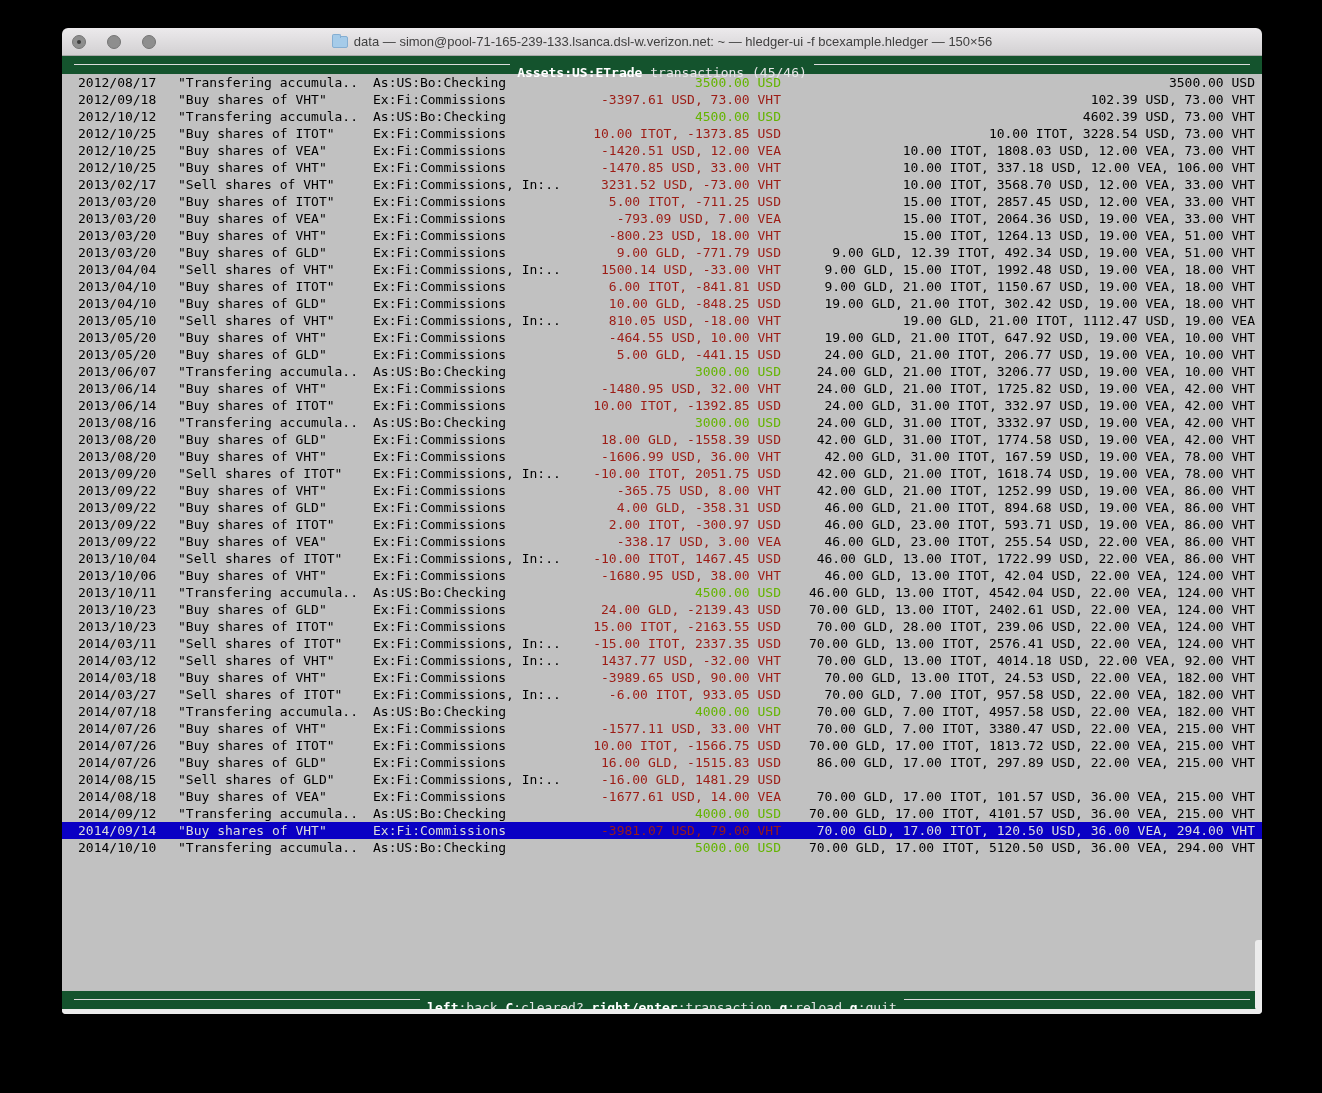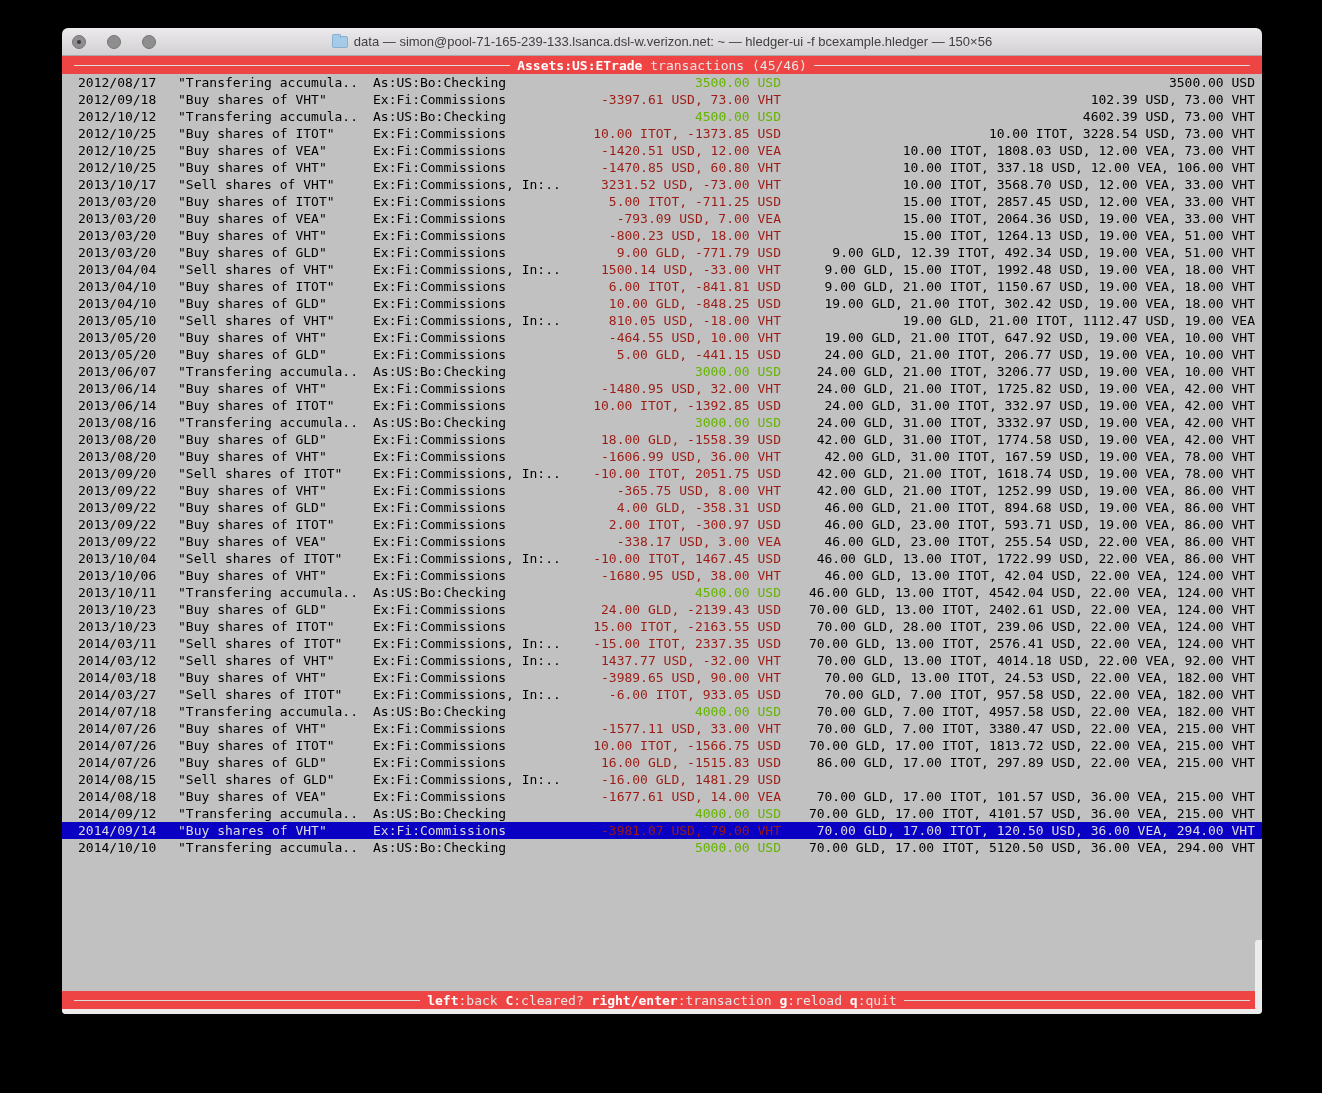--- a/index.html
+++ b/index.html
@@ -25,22 +25,22 @@
                 border:1px solid #84aed2; border-radius:2px; position:relative; }
   .foldericon::before { content:""; position:absolute; left:-1px; top:-3px;
                 width:7px; height:3px; background:#a5cbe9;
                 border:1px solid #84aed2; border-bottom:none;
                 border-radius:2px 2px 0 0; }
 
   
   .terminal { position:absolute; left:0; top:28px; right:0; bottom:0;
               background:#c1c1c1; color:#000; font-size:13px; line-height:17px;
               display:flex; flex-direction:column; }
-  .bar { background:#ef4444; height:18px; flex:0 0 18px; display:flex;
-         align-items:center; padding:8px 5px; white-space:pre; color:#e6e6e6; }
+  .bar { background:#14532d; height:18px; flex:0 0 18px; display:flex;
+         padding:8px 5px; white-space:pre; color:#e6e6e6; }
   .bar .hline { flex:1 1 auto; height:0; border-top:1px solid #dcdcdc; margin:0 7px; }
   .bar .bold { font-weight:bold; color:#fff; }
 
   .rows { flex:0 0 auto; }
   .row { display:grid; grid-template-columns:100px 195px 210px 198px 1fr;
          height:17px; line-height:17px; padding:0 7px 0 16px; white-space:pre; overflow:hidden; }
   .cell { overflow:hidden; }
   .amount, .balance { text-align:right; }
   .amount.red   { color:#9c1c15; }
   .amount.green { color:#64b400; }
@@ -110,25 +110,25 @@
     <span class="cell date">2012/10/25</span>
     <span class="cell desc">"Buy shares of VEA"</span>
     <span class="cell account">Ex:Fi:Commissions</span>
     <span class="cell amount red">-1420.51 USD, 12.00 VEA</span>
     <span class="cell balance">10.00 ITOT, 1808.03 USD, 12.00 VEA, 73.00 VHT</span>
   </div>
         <div class="row">
     <span class="cell date">2012/10/25</span>
     <span class="cell desc">"Buy shares of VHT"</span>
     <span class="cell account">Ex:Fi:Commissions</span>
-    <span class="cell amount red">-1470.85 USD, 60.80 VHT</span>
+    <span class="cell amount red">-1470.85 USD, 33.00 VHT</span>
     <span class="cell balance">10.00 ITOT, 337.18 USD, 12.00 VEA, 106.00 VHT</span>
   </div>
         <div class="row">
-    <span class="cell date">2013/10/17</span>
+    <span class="cell date">2013/02/17</span>
     <span class="cell desc">"Sell shares of VHT"</span>
     <span class="cell account">Ex:Fi:Commissions, In:..</span>
     <span class="cell amount red">3231.52 USD, -73.00 VHT</span>
     <span class="cell balance">10.00 ITOT, 3568.70 USD, 12.00 VEA, 33.00 VHT</span>
   </div>
         <div class="row">
     <span class="cell date">2013/03/20</span>
     <span class="cell desc">"Buy shares of ITOT"</span>
     <span class="cell account">Ex:Fi:Commissions</span>
     <span class="cell amount red">5.00 ITOT, -711.25 USD</span>

